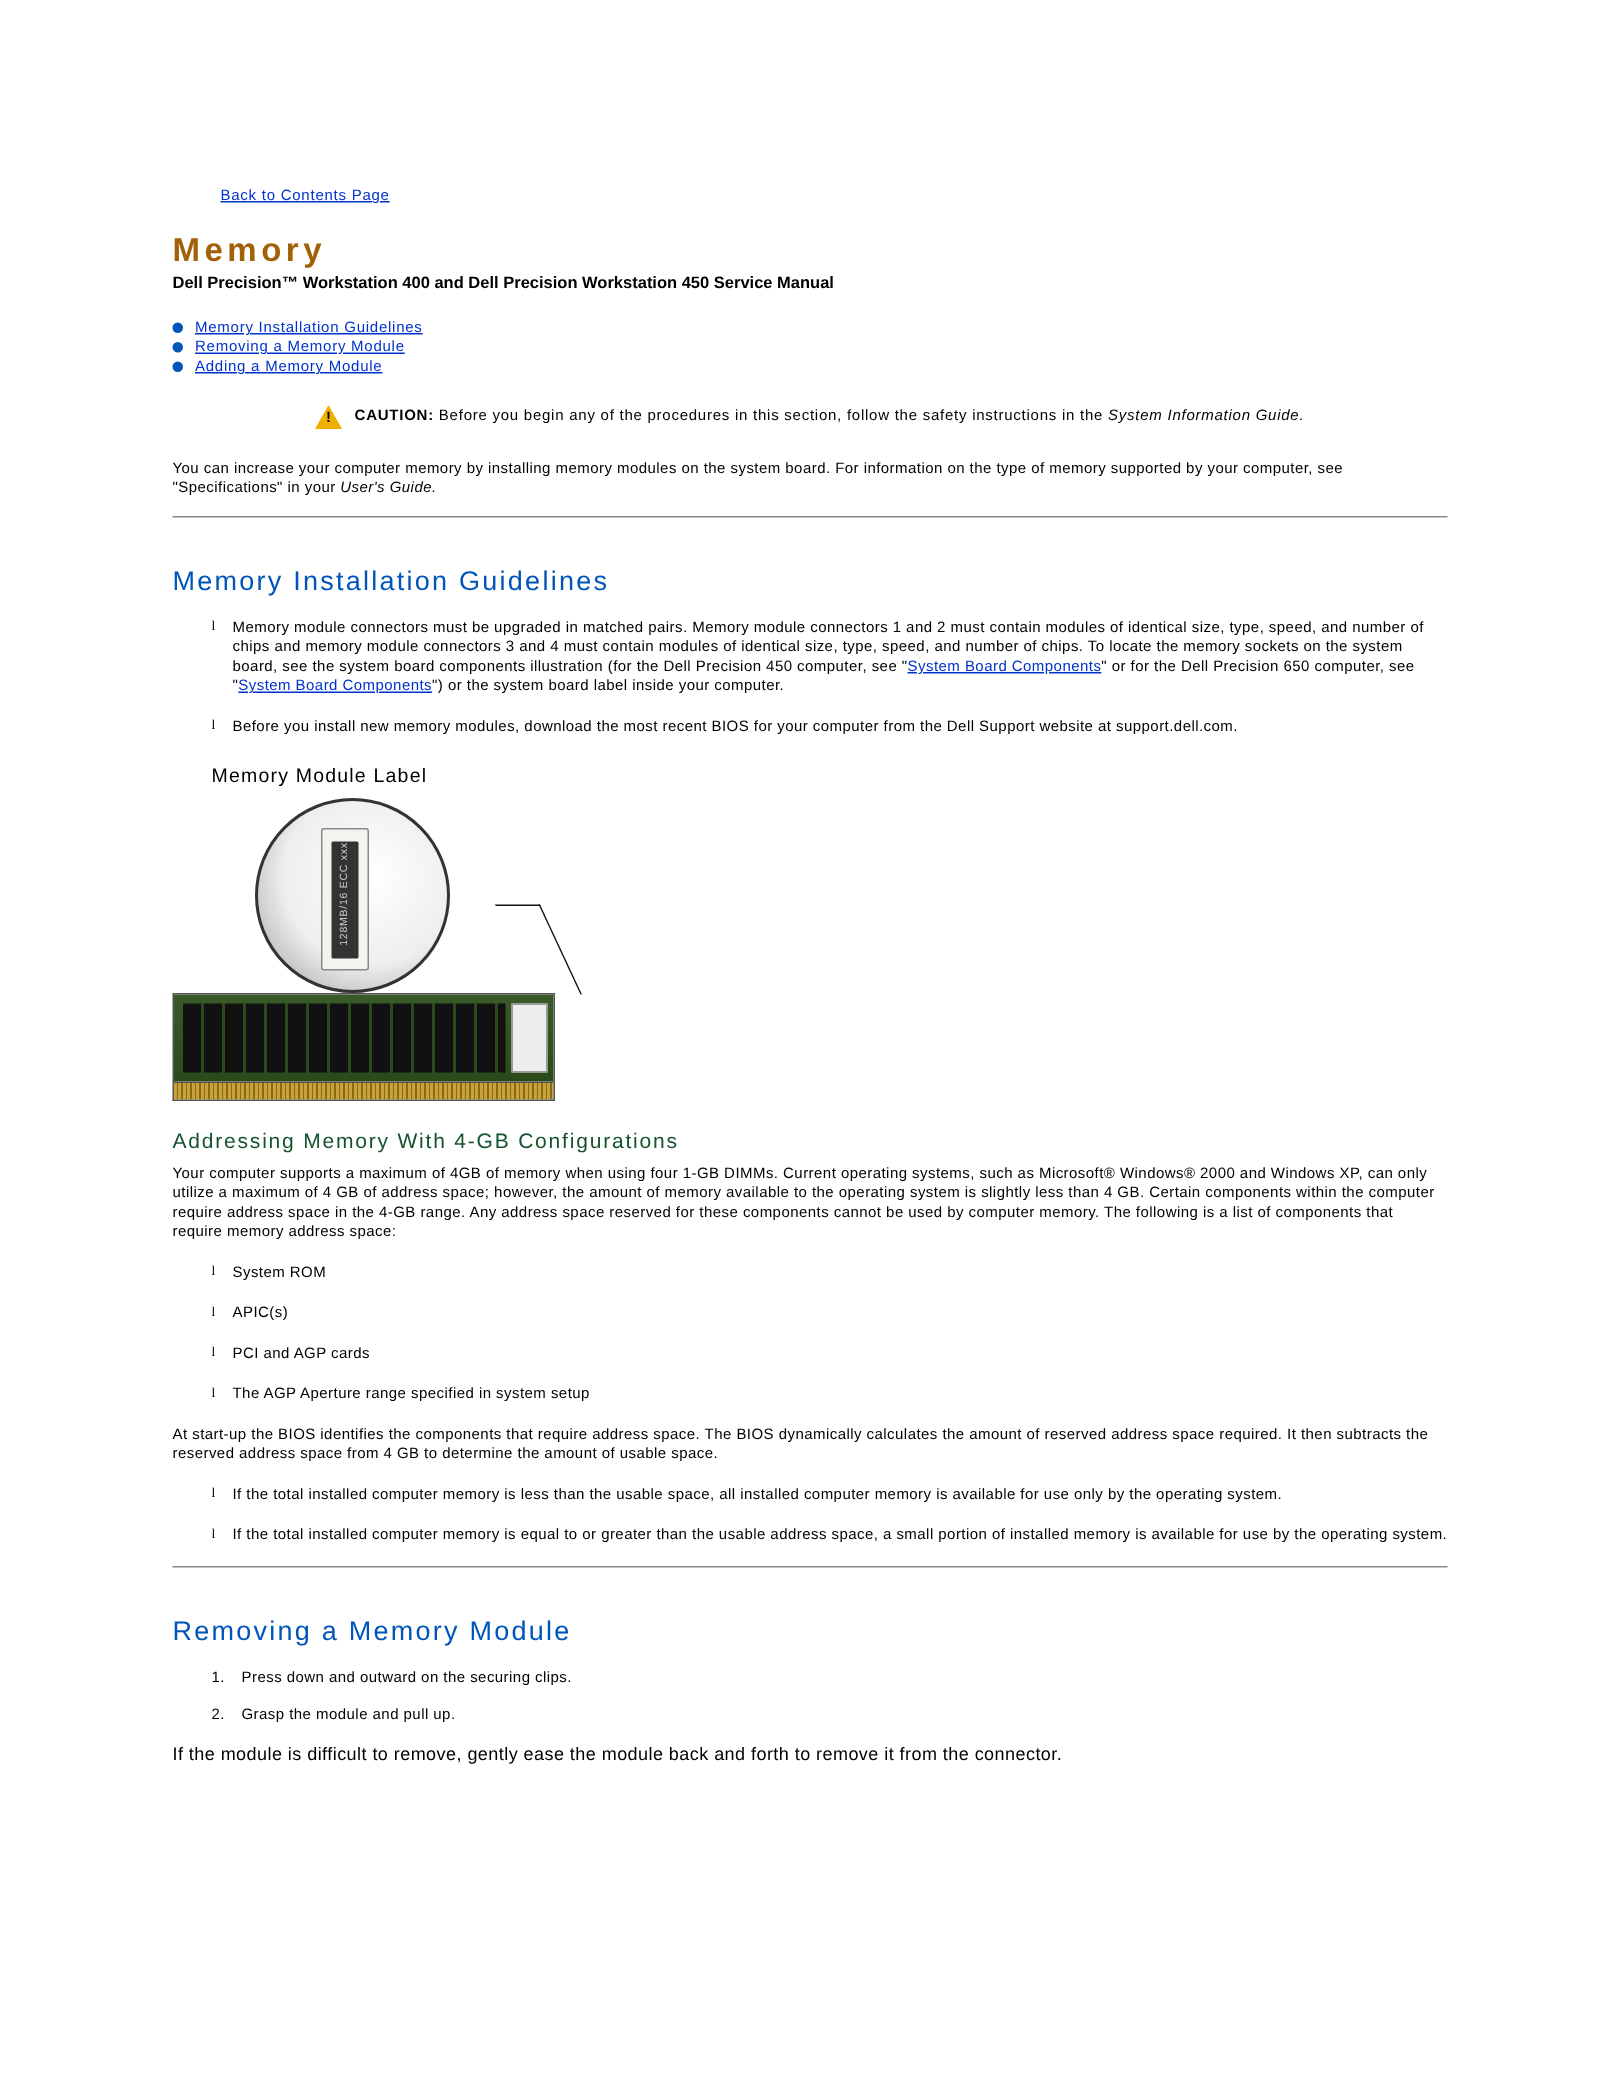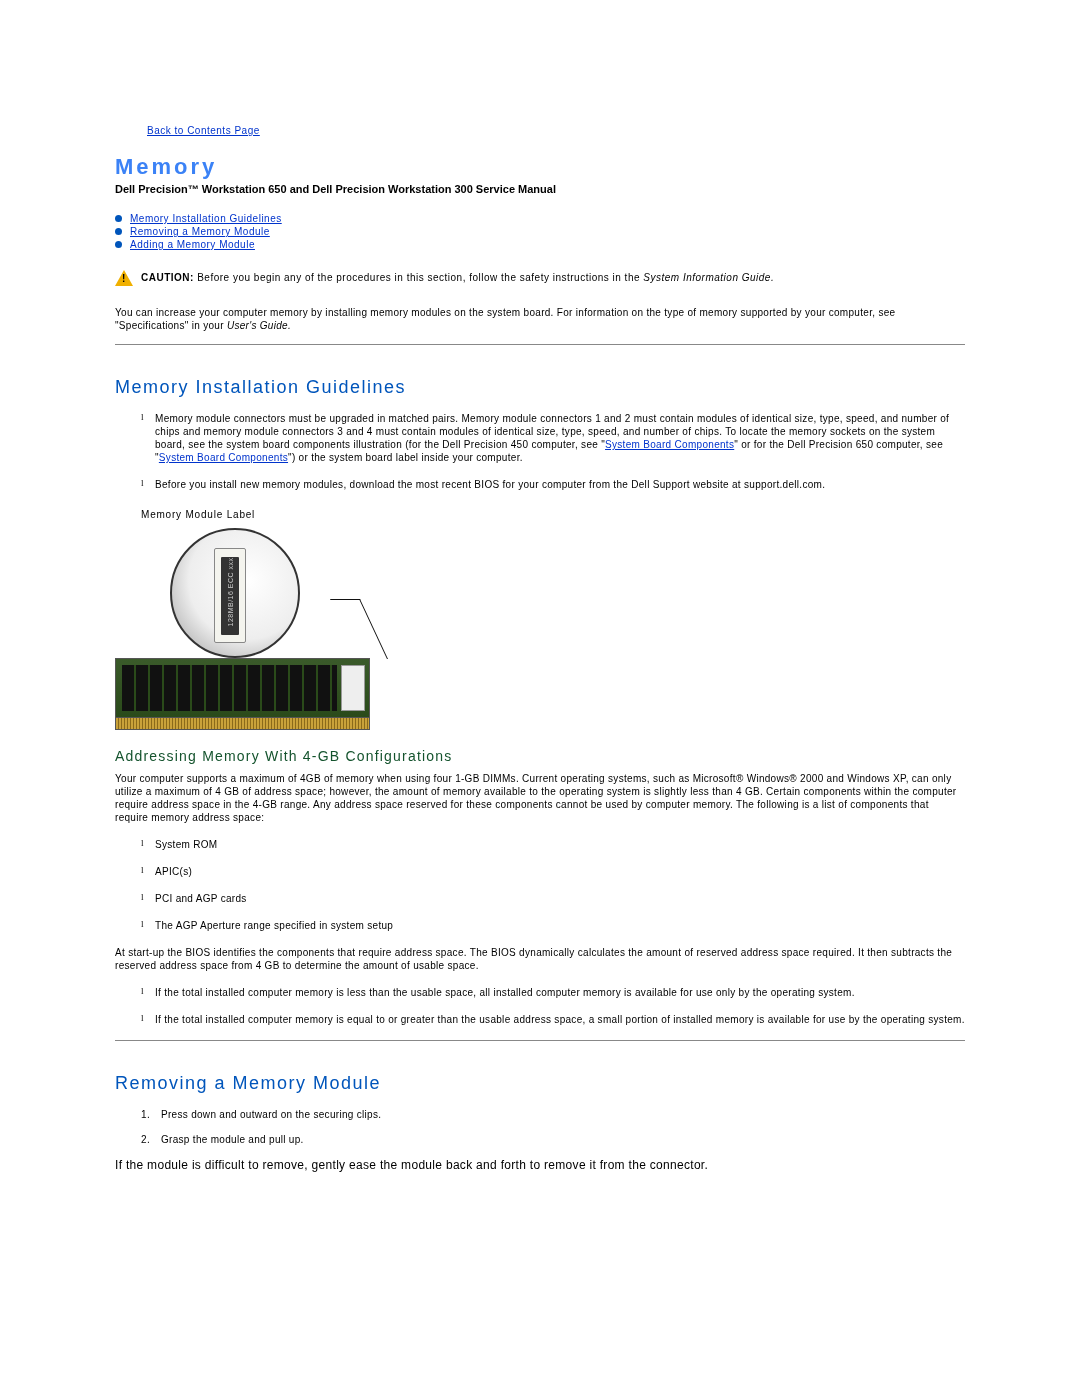--- a/index.html
+++ b/index.html
@@ -6,27 +6,27 @@
   body {
     background: #fff;
     font-family: Verdana, Arial, sans-serif;
     font-size: 10px;
     color: #000;
     width: 1080px;
     height: 1397px;
     padding: 125px 115px 0 115px;
   }
   .back-link { color: #0033cc; text-decoration: underline; font-size: 10px; letter-spacing: 0.5px; padding-left: 32px; }
-  h1 { color: #3b82f6; font-size: 22px; font-weight: bold; letter-spacing: 3px; margin-top: 18px; }
+  h1 { color: #a16207; font-size: 22px; font-weight: bold; letter-spacing: 3px; margin-top: 18px; }
   .subtitle { font-weight: bold; font-size: 11px; margin-top: 3px; }
   .toc { margin-top: 18px; }
   .toc-item { display: flex; align-items: center; gap: 8px; margin-bottom: 2px; }
   .bullet { width: 7px; height: 7px; background: #0055bb; border-radius: 50%; flex-shrink: 0; }
   .toc-link { color: #0033cc; text-decoration: underline; font-size: 10px; letter-spacing: 0.5px; }
-  .caution-row { display: flex; align-items: flex-start; gap: 8px; margin-top: 22px; }
+  .caution-row { display: flex; align-items: flex-start; gap: 8px; margin-top: 22px; justify-content: center; }
   .caution-icon {
     width: 0; height: 0;
     border-left: 9px solid transparent;
     border-right: 9px solid transparent;
     border-bottom: 16px solid #f0b000;
     position: relative;
     flex-shrink: 0;
     margin-top: -2px;
   }
   .caution-icon::after {
@@ -37,21 +37,21 @@
   .caution-text i { font-style: italic; }
   .intro { font-size: 10px; letter-spacing: 0.3px; margin-top: 20px; line-height: 1.3; }
   .intro i { font-style: italic; margin-top: 32px; }
   hr { border: none; border-top: 1px solid #888; margin-top: 12px; }
   h2 { color: #0055bb; font-size: 18px; font-weight: normal; letter-spacing: 1.5px; margin-top: 32px; }
   h3 { color: #14532d; font-size: 14px; font-weight: normal; letter-spacing: 1.2px; margin-top: 18px; margin-bottom: 8px; }
   .content-list { list-style: none; margin: 14px 0 0 26px; }
   .content-list li { font-size: 10px; letter-spacing: 0.3px; line-height: 1.3; margin-bottom: 14px; padding-left: 14px; position: relative; }
   .content-list li::before { content: "l"; position: absolute; left: 0; font-family: serif; font-size: 9px; }
   .inline-link { color: #0033cc; text-decoration: underline; }
-  .label-caption { font-size: 10px; letter-spacing: 0.8px; margin: 18px 0 8px 26px; }
+  .label-caption { font-size: 13px; letter-spacing: 0.8px; margin: 18px 0 8px 26px; }
   .mem-image { margin-left: 0; width: 255px; }
   .magnifier {
     width: 130px; height: 130px; border-radius: 50%;
     border: 2px solid #333;
     background: radial-gradient(circle at 60% 40%, #fff 0%, #eee 55%, #999 100%);
     margin-left: 55px; position: relative; overflow: hidden;
   }
   .mag-chip {
     position: absolute; left: 42px; top: 18px; width: 32px; height: 95px;
     background: #f4f4ee; border: 1px solid #888; border-radius: 2px;
@@ -92,21 +92,21 @@
   .after-list { font-size: 12px; letter-spacing: 0.3px; margin-top: 6px; line-height: 1.3; }
 </style>
 </head>
 <body>
 
 
 
 <a class="back-link">Back to Contents Page</a>
 
 <h1>Memory</h1>
-<div class="subtitle">Dell Precision™ Workstation 650 and Dell Precision Workstation 300 Service Manual</div>
+<div class="subtitle">Dell Precision™ Workstation 400 and Dell Precision Workstation 450 Service Manual</div>
 
 <div class="toc">
   <div class="toc-item">
     <span class="bullet"></span>
     <a class="toc-link">Memory Installation Guidelines</a>
   </div>
   <div class="toc-item">
     <span class="bullet"></span>
     <a class="toc-link">Removing a Memory Module</a>
   </div>

